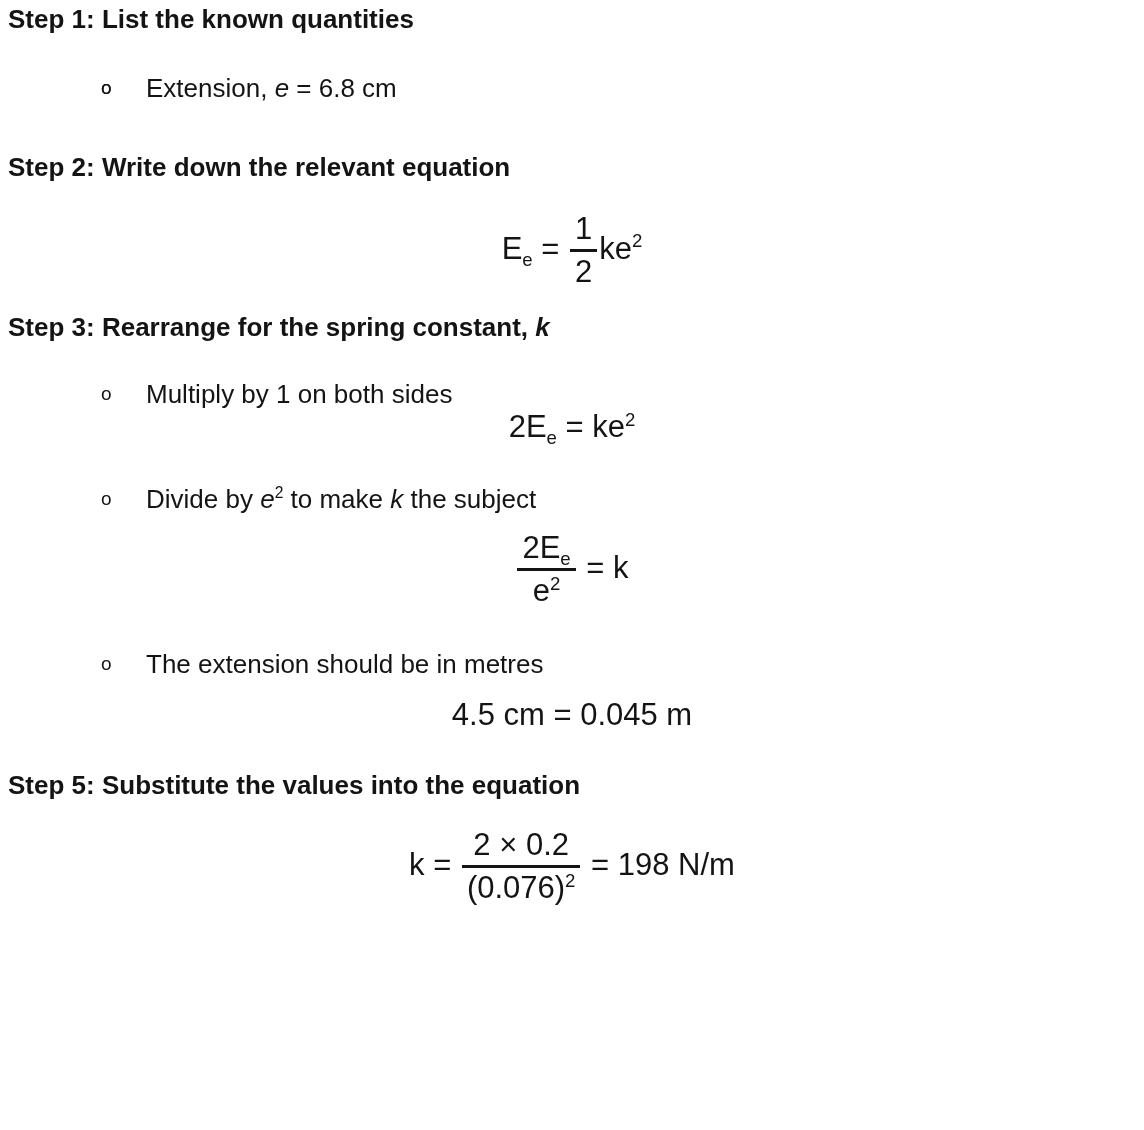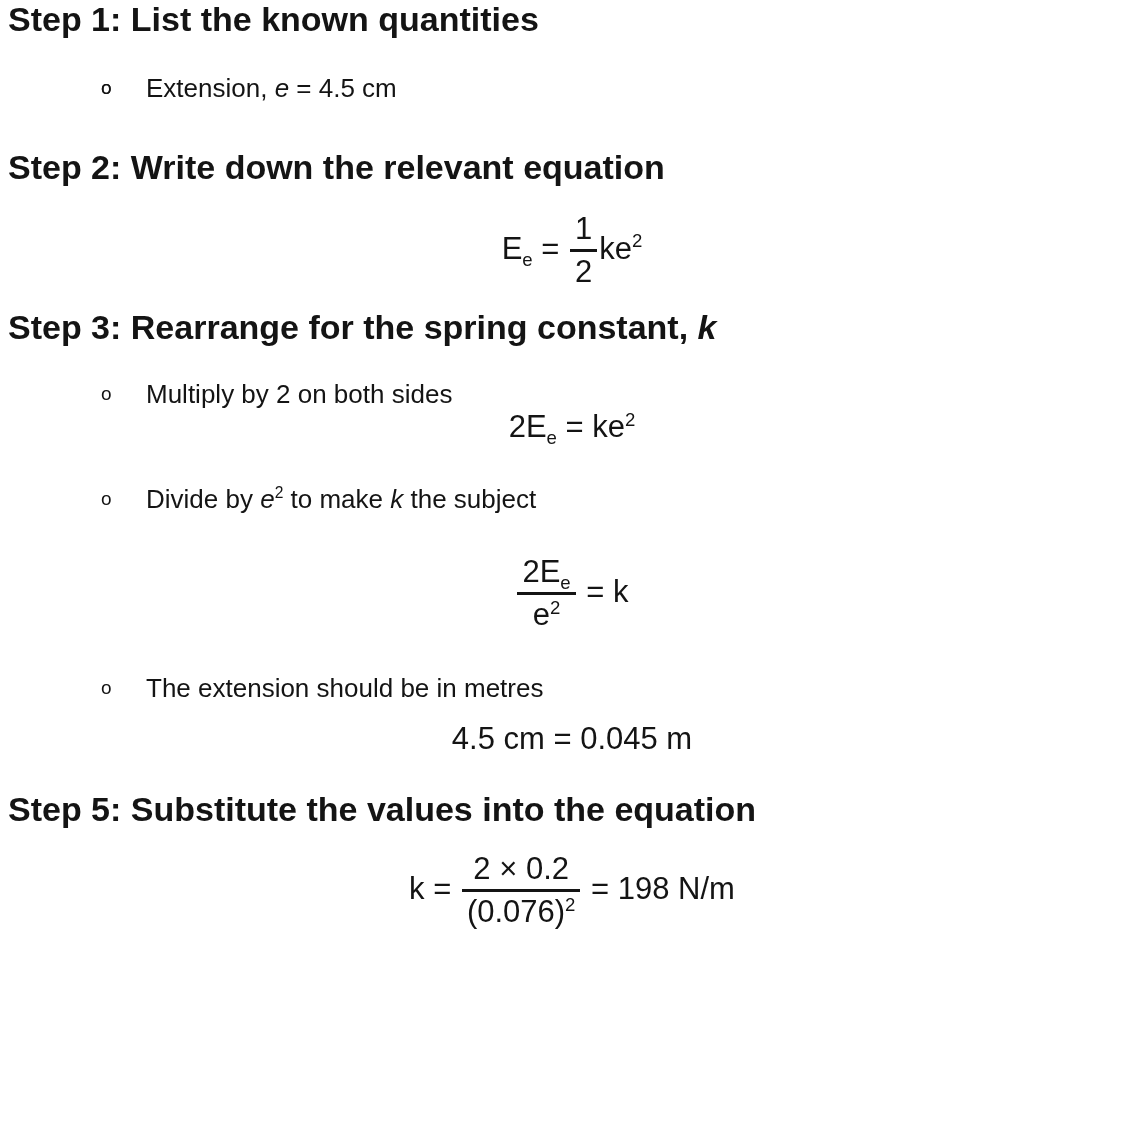--- a/index.html
+++ b/index.html
@@ -12,21 +12,21 @@
     min-height: 1130px;
     color: #141414;
     font-family: "Liberation Sans", "DejaVu Sans", sans-serif;
   }
   .doc {
     padding-top: 4px;
     width: 1144px;
   }
   .heading {
     font-weight: bold;
-    font-size: 34px;
+    font-size: 26px;
     line-height: 30px;
     margin-left: 8px;
   }
   .heading .hvar {
     font-style: italic;
   }
   .bullet {
     position: relative;
     margin-left: 101px;
     padding-left: 45px;
@@ -74,49 +74,49 @@
 <div class="doc">
 
   <div class="heading">Step 1: List the known quantities</div>
 
   <div class="bullet" style="margin-top:38px">
     <span class="marker">o</span>
   </div>
 
   <div class="bullet" style="margin-top:35px">
     <span class="marker">o</span>
-    <span><span>Extension, </span><span class="var">e</span><span> = 4.5 cm</span></span>
+    <span><span>Extension, </span><span class="var">e</span><span> = 6.8 cm</span></span>
   </div>
 
   <div class="heading" style="margin-top:48px">Step 2: Write down the relevant equation</div>
 
   <div class="equation" style="margin-top:30px">
     <span>E</span><sub>e</sub><span> = </span><span class="frac">
         <span class="num">1</span>
         <span class="den">2</span>
       </span><span>ke</span><sup>2</sup>
   </div>
 
   <div class="heading" style="margin-top:23px"><span>Step 3: Rearrange for the spring constant, </span><span class="hvar">k</span></div>
 
   <div class="bullet" style="margin-top:36px">
     <span class="marker">o</span>
-    <span>Multiply by 2 on both sides</span>
+    <span>Multiply by 1 on both sides</span>
   </div>
 
   <div class="equation" style="">
     <span>2E</span><sub>e</sub><span> = ke</span><sup>2</sup>
   </div>
 
   <div class="bullet" style="margin-top:39px">
     <span class="marker">o</span>
     <span><span>Divide by </span><span class="var">e</span><sup>2</sup><span> to make </span><span class="var">k</span><span> the subject</span></span>
   </div>
 
-  <div class="equation" style="margin-top:40px">
+  <div class="equation" style="margin-top:16px">
     <span class="frac">
         <span class="num"><span>2E</span><sub>e</sub></span>
         <span class="den"><span>e</span><sup>2</sup></span>
       </span><span> = k</span>
   </div>
 
 
   <div class="bullet" style="margin-top:40px">
     <span class="marker">o</span>
     <span>The extension should be in metres</span>

